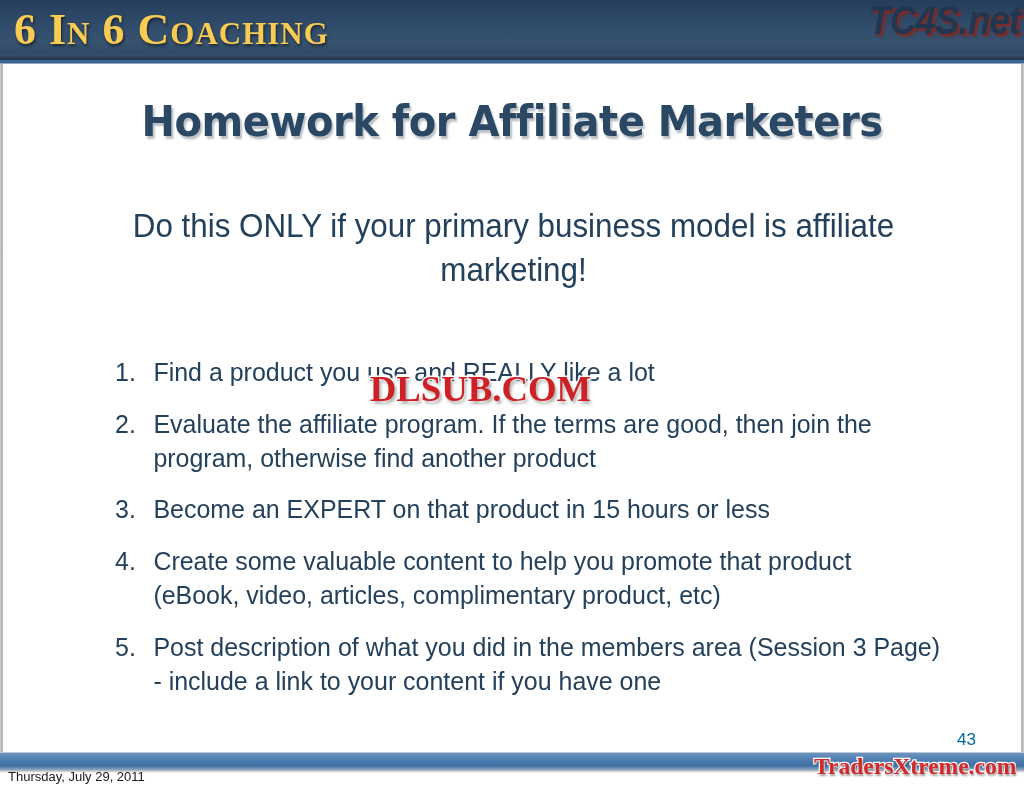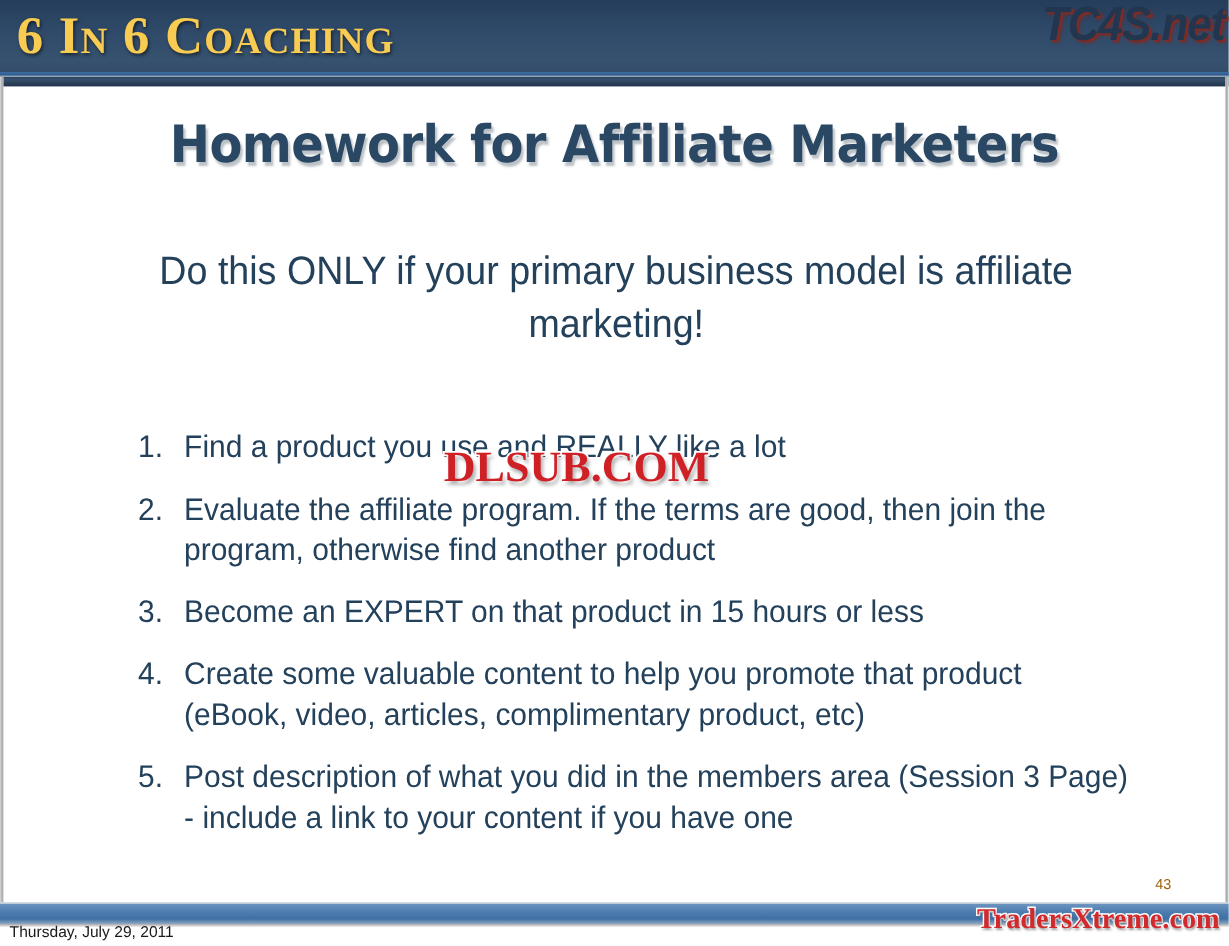--- a/index.html
+++ b/index.html
@@ -19,21 +19,21 @@
     width: 1024px;
     height: 788px;
     background: #ffffff;
   }
 
   
   .header-band {
     position: absolute;
     left: 0; top: 0;
     width: 1024px;
-    height: 72px;
+    height: 60px;
     background: linear-gradient(180deg, #253d5a 0%, #2f4a69 35%, #37526f 70%, #2b4462 100%);
     overflow: hidden;
   }
   .header-band::after {
     content: "";
     position: absolute;
     left: 0; right: 0; bottom: 0;
     height: 6px;
     background: linear-gradient(180deg, rgba(255,255,255,0.05), rgba(0,0,0,0.25));
   }
@@ -168,22 +168,22 @@
     white-space: nowrap;
     transform: scaleX(1.02);
   }
 
   
   .page-number {
     position: absolute;
     right: 48px;
     top: 730px;
     font-family: "Liberation Sans", sans-serif;
-    font-size: 12px;
-    color: #a16207;
+    font-size: 17px;
+    color: #0369a1;
   }
   .footer-bar {
     position: absolute;
     left: 0;
     top: 752px;
     width: 1024px;
     height: 17px;
     background: linear-gradient(180deg, #6d94bf 0%, #4e7db0 40%, #3f6fa4 75%, #8fa9c4 100%);
     border-top: 1px solid #b9c6d4;
   }

